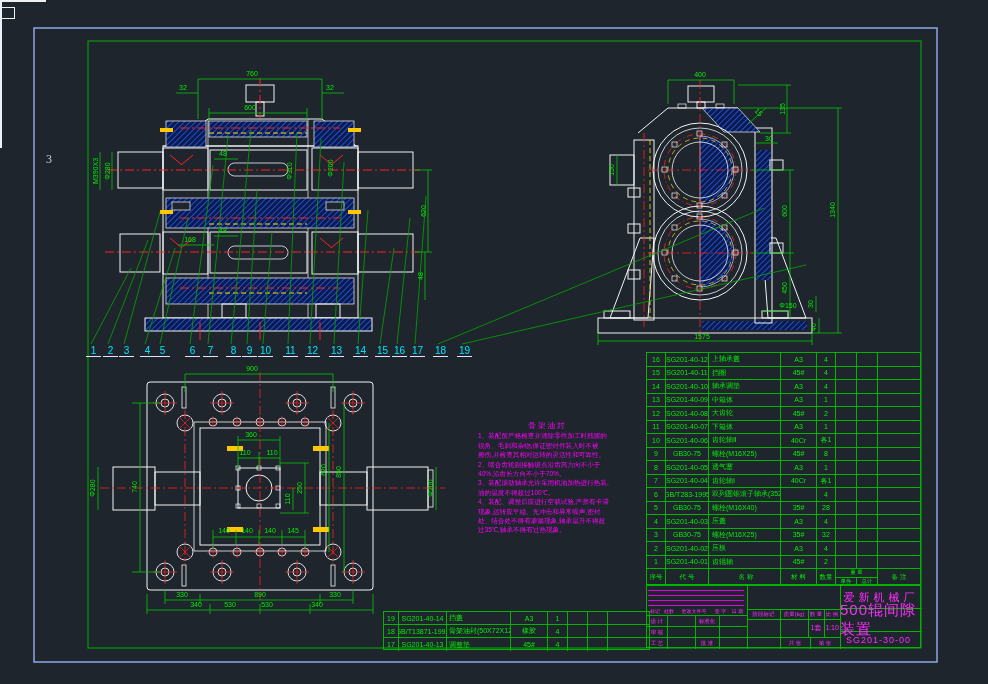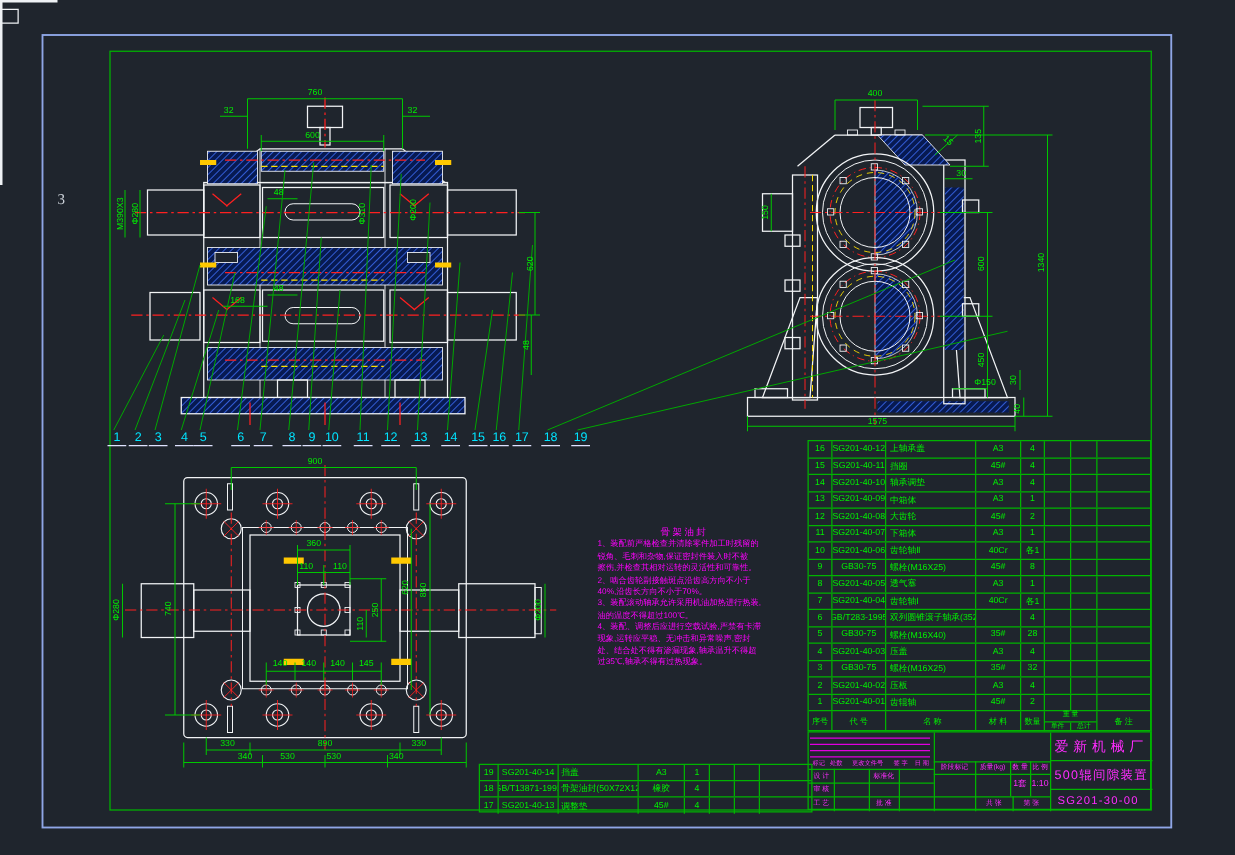--- a/index.html
+++ b/index.html
@@ -40,21 +40,21 @@
   .e4{width:37px;}.e5{width:20px;}.e6{width:20px;}.e7{width:20px;}.e8{flex:1;}
   
   .tb{left:646px;top:585px;width:275px;height:63px;border:1px solid #00b400;box-sizing:border-box;
       color:#ff2cff;}
   .tb .gl{position:absolute;background:#00b400;}
   .tb .ml{position:absolute;background:#e000e0;height:1px;}
   .tbl{position:absolute;font-size:5.5px;line-height:6px;display:flex;align-items:center;justify-content:center;}
   .company{position:absolute;left:193px;top:0;width:82px;height:22px;display:flex;align-items:center;
            justify-content:center;font-size:11px;letter-spacing:4px;color:#ff2cff;}
   .product{position:absolute;left:193px;top:22px;width:82px;height:23px;display:flex;align-items:center;
-           justify-content:center;font-size:10px;letter-spacing:1px;}
+           justify-content:center;font-size:15px;letter-spacing:1px;}
   .dno{position:absolute;left:199px;top:45px;width:76px;height:18px;display:flex;align-items:center;
        font-size:9px;letter-spacing:1px;}
   .striprow{position:absolute;left:1px;top:21px;width:99px;height:8px;display:flex;font-size:5px;}
   .striprow span{display:block;text-align:center;line-height:8px;}
   
   .wline{background:#eef1f4;}
   .marginlbl{left:46px;top:152px;color:#cdd3da;font-size:12px;font-family:"Liberation Serif",serif;}
 </style>
 </head>
 <body>

